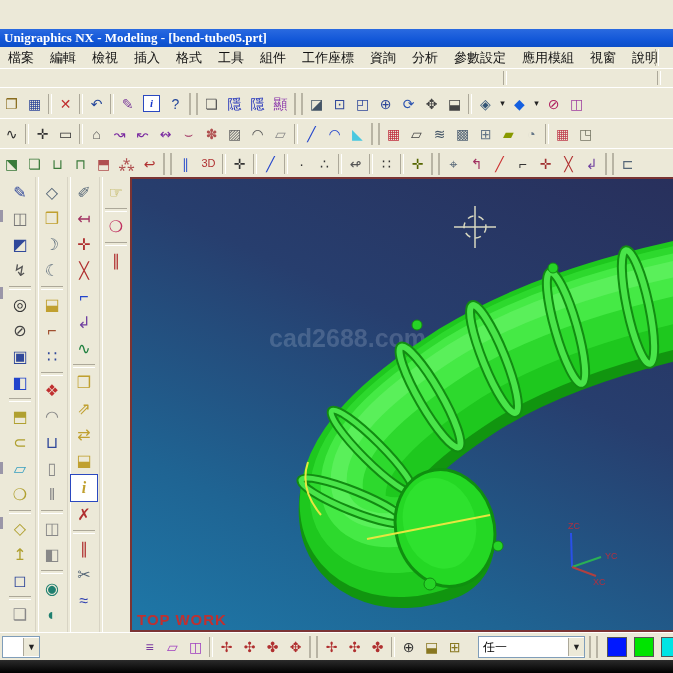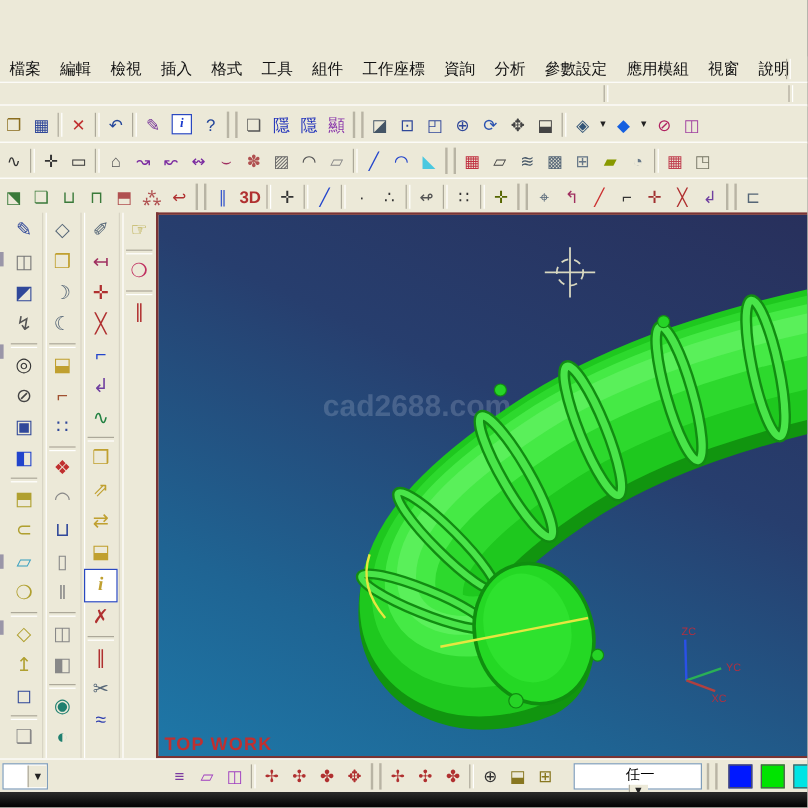--- a/index.html
+++ b/index.html
@@ -25,21 +25,21 @@
         border-top:1px solid #fff;border-bottom:1px solid #d4d0c0;}
   .groove{position:absolute;top:2px;height:14px;width:2px;border-left:1px solid #aca899;border-right:1px solid #fff;}
   
   .trow{position:absolute;left:0;width:673px;background:#ece9d8;display:flex;align-items:center;
         border-top:1px solid #fff;border-bottom:1px solid #d0ccbc;overflow:hidden;}
   .r1{top:87px;height:31px;} .r2{top:118px;height:30px;} .r3{top:148px;height:29px;}
   .ic{width:23px;height:22px;display:inline-flex;align-items:center;justify-content:center;
       font-size:14px;line-height:1;flex:none;cursor:default;}
   .ic.bx{width:15px;height:15px;margin:0 4px;border:1px solid #2a48c0;background:#fff;
          font-family:"Liberation Serif",serif;font-style:italic;font-weight:bold;font-size:11px;}
-  .ic.tx{font-size:14px;font-weight:bold;}
+  .ic.tx{font-size:11px;font-weight:normal;}
   .ic.drop{width:11px;font-size:9px;color:#222;}
   .sep{width:2px;height:20px;margin:0 2px;border-left:1px solid #aca899;border-right:1px solid #fff;flex:none;}
   .grip{width:5px;height:22px;margin:0 2px;border-left:2px double #b8b4a4;border-right:2px double #b8b4a4;flex:none;}
   
   .side{position:absolute;left:0;top:177px;width:130px;height:455px;background:#ece9d8;overflow:hidden;}
   .vcol{position:absolute;top:3px;width:30px;display:flex;flex-direction:column;align-items:center;}
   .vcol .ic{width:26px;height:26px;font-size:16px;}
   .vcol .sep{width:22px;height:2px;margin:2px 0;border:none;border-top:1px solid #aca899;border-bottom:1px solid #fff;}
   .vline{position:absolute;top:0;height:455px;width:2px;border-left:1px solid #d8d4c4;border-right:1px solid #fff;}
   .edgemark{position:absolute;left:0;width:3px;height:12px;background:#9a96a8;}
@@ -62,20 +62,23 @@
   
   .blk{position:absolute;left:0;top:660px;width:673px;height:13px;
        background:linear-gradient(to bottom,#2b2b2b,#000);}
 </style>
 </head>
 <body>
 
 <div class="screen">
 
 
+  <div class="tbar">
+    <span class="ttext">Unigraphics NX - Modeling - [bend-tube05.prt]</span>
+  </div>
 
   <div class="mbar">
     <span><span class="mitem">檔案</span><span class="mitem">編輯</span><span class="mitem">檢視</span><span class="mitem">插入</span><span class="mitem">格式</span><span class="mitem">工具</span><span class="mitem">組件</span><span class="mitem">工作座標</span><span class="mitem">資詢</span><span class="mitem">分析</span><span class="mitem">參數設定</span><span class="mitem">應用模組</span><span class="mitem">視窗</span><span class="mitem">說明</span></span>
     <span class="mline"></span>
   </div>
 
   <div class="dock">
     <span class="groove" style="left:503px;"></span>
     <span class="groove" style="left:657px;"></span>
   </div>
@@ -350,21 +353,21 @@
         <span class="grip"></span>
         <span class="ic" style="color: rgb(176, 48, 48);">✢</span>
         <span class="ic" style="color: rgb(176, 48, 48);">✣</span>
         <span class="ic" style="color: rgb(176, 48, 48);">✤</span>
         <span class="sep"></span>
         <span class="ic" style="color: rgb(51, 51, 51);">⊕</span>
         <span class="ic" style="color: rgb(136, 119, 32);">⬓</span>
         <span class="ic" style="color: rgb(136, 119, 32);">⊞</span>
       </span>
     <span class="bspacer" style="width:10px;"></span>
-    <span class="combo" style="width:105px;flex-direction:column;">
+    <span class="combo" style="width:105px;">
       <span class="val">任一</span>
       <span class="arrow">▼</span>
     </span>
     <span class="grip"></span>
     <span style="display:inline-flex;align-items:center;">
         <span class="swatch" style="background: rgb(0, 24, 255);"></span>
         <span class="swatch" style="background: rgb(0, 228, 0);"></span>
         <span class="swatch" style="background: rgb(0, 228, 228);"></span>
       </span>
   </div>

